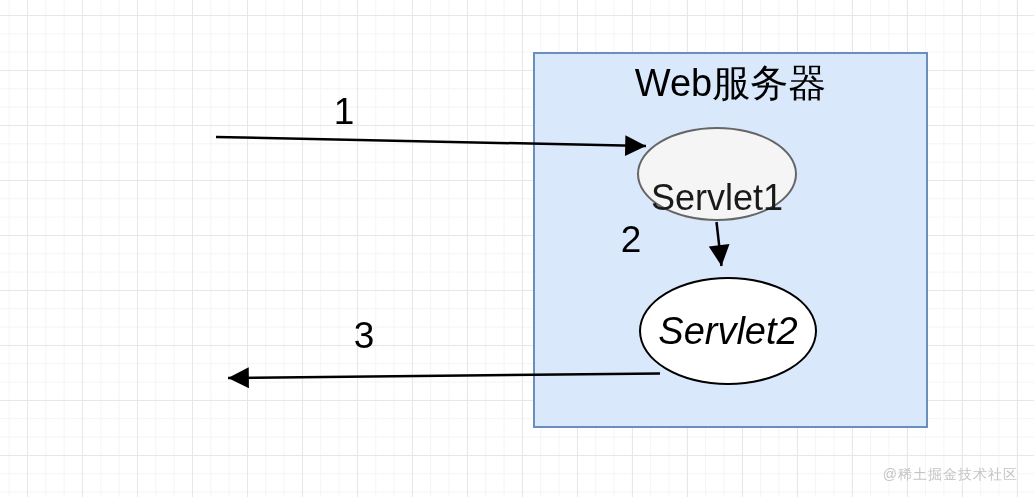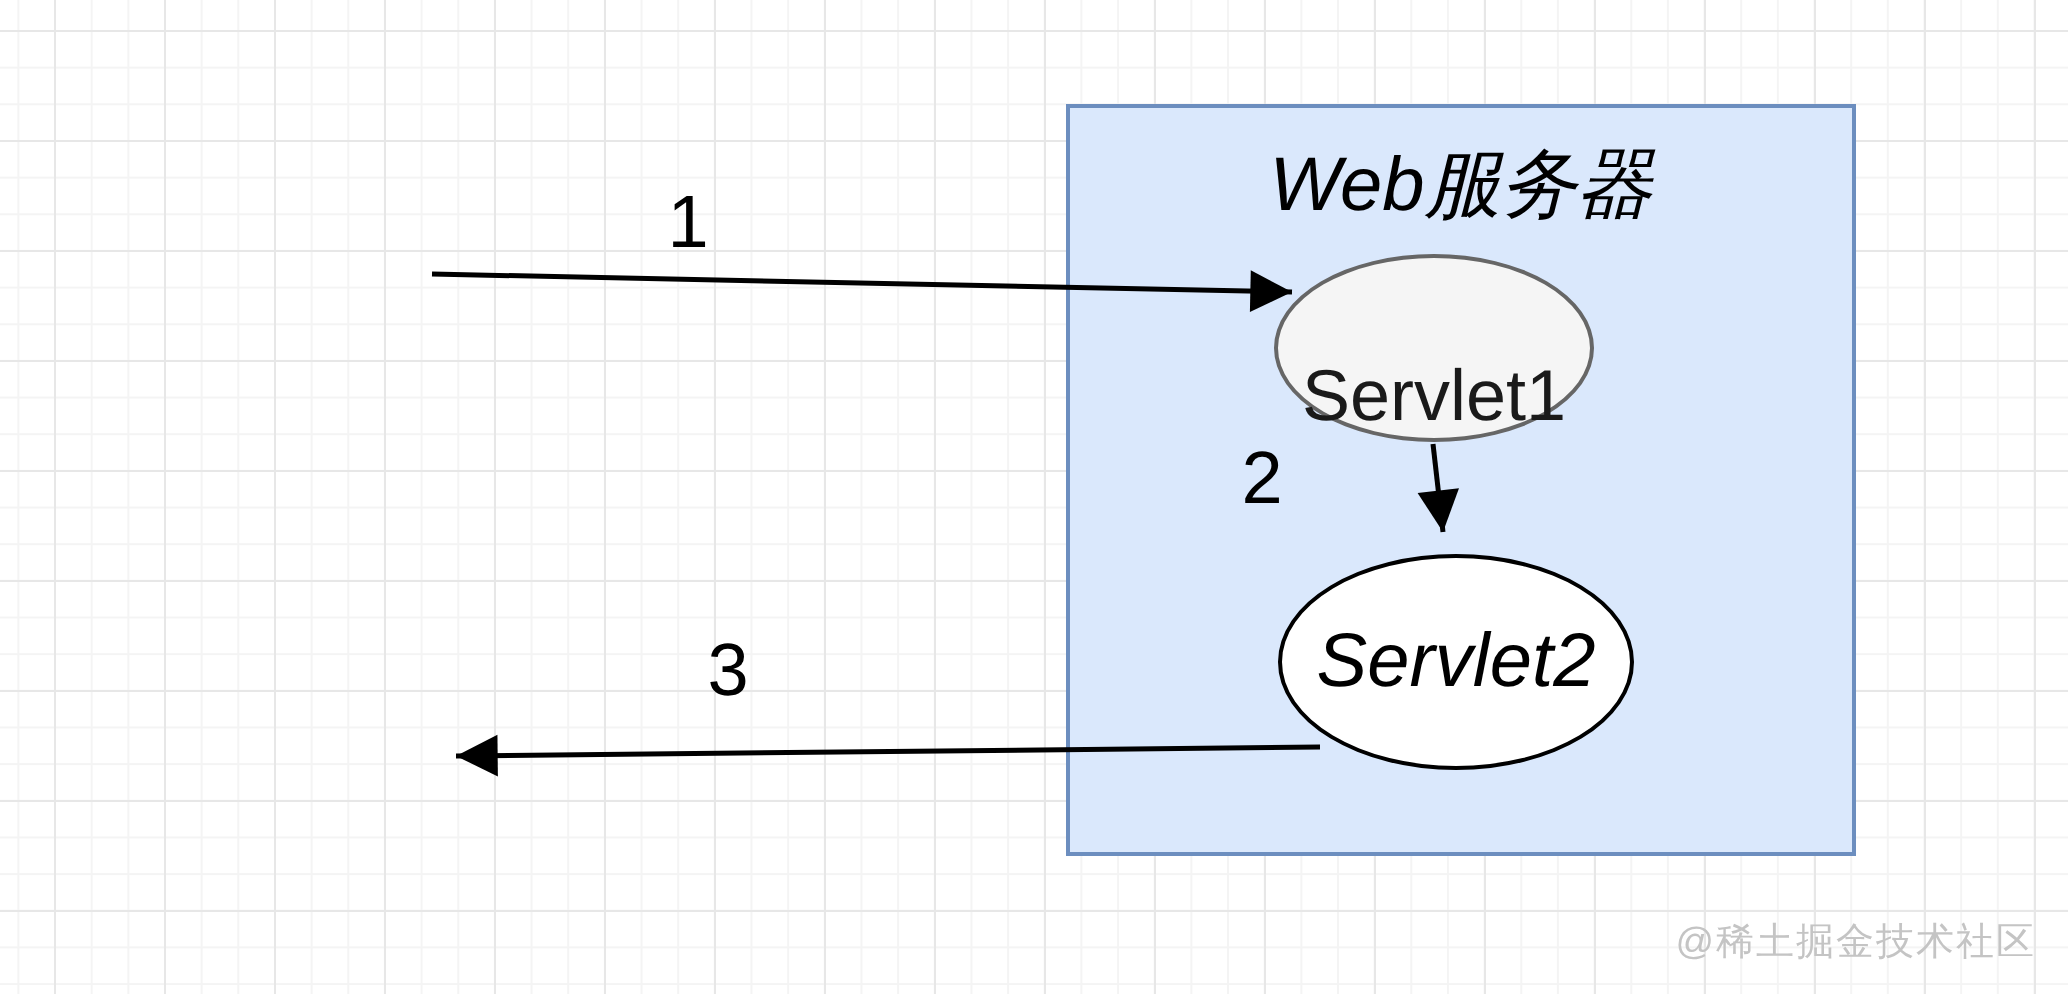--- a/index.html
+++ b/index.html
@@ -55,23 +55,22 @@
     left: 533px;
     top: 52px;
     width: 395px;
     height: 376px;
     background: #dae8fc;
     border: 2px solid #6c8ebf;
     align-items: flex-start;
     font-size: 38px;
   }
   .server-box .server-title {
-    padding-top: 16px;
+    padding-top: 6px;
     line-height: 1.25;
-    font-style: italic;
   }
 
   .ellipse {
     border-radius: 50%;
   }
 
   .servlet1 {
     left: 637px;
     top: 127px;
     width: 160px;
@@ -116,21 +115,21 @@
   .arrow-layer path.edge {
     stroke: #000000;
     stroke-width: 2.5;
     fill: none;
   }
 
   .watermark {
     position: absolute;
     right: 16px;
     bottom: 13px;
-    font-size: 19px;
+    font-size: 14px;
     color: #c4c4c4;
     letter-spacing: 1px;
   }
 </style>
 </head>
 <body>
 
 <div class="canvas">
 
 

